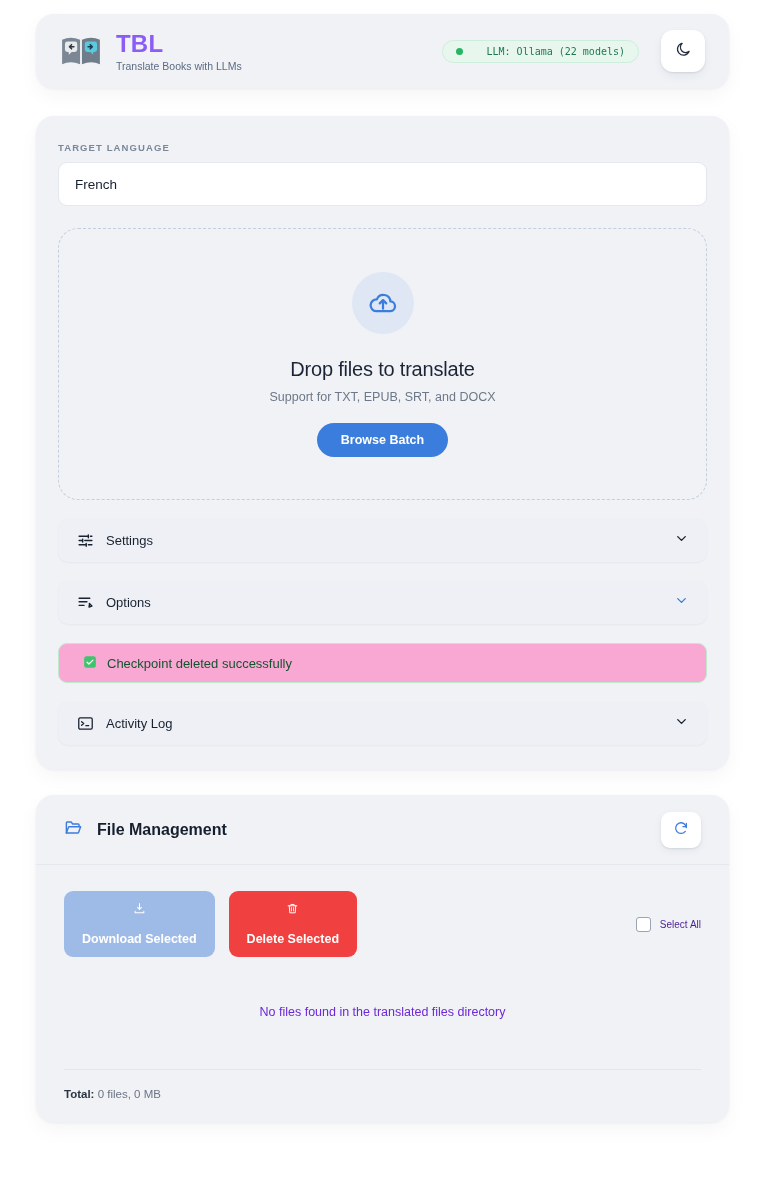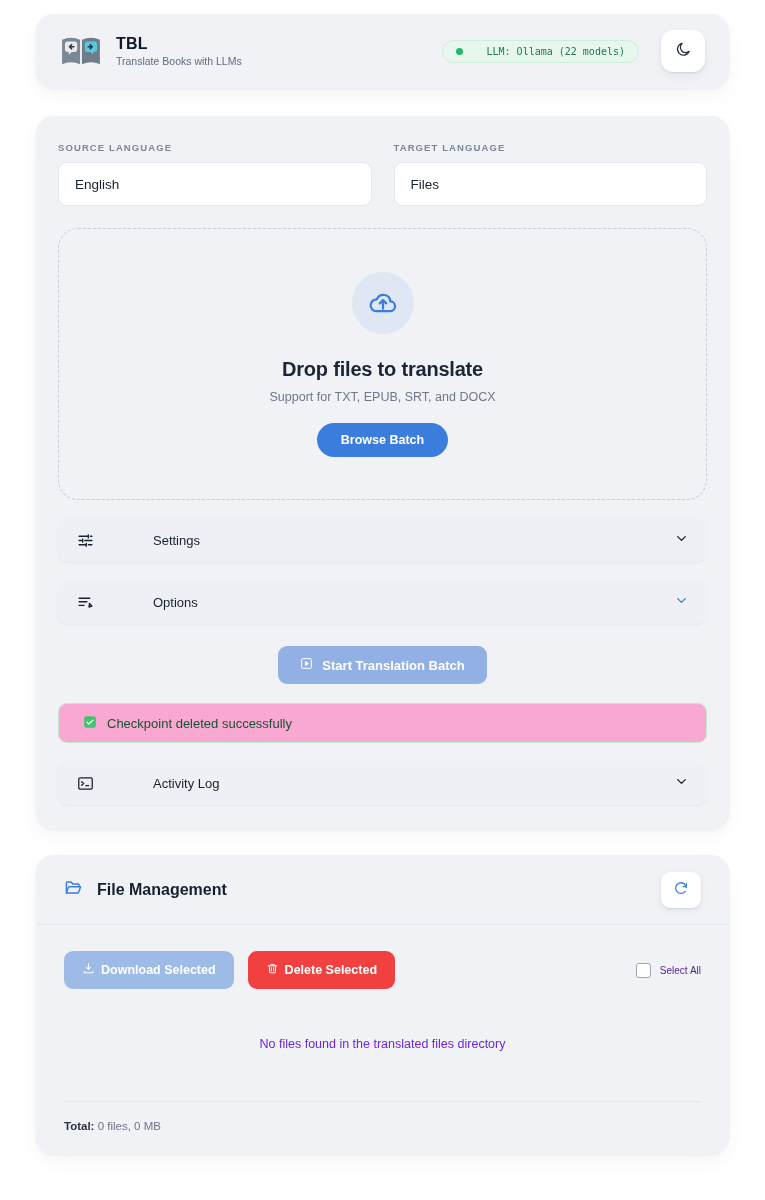--- a/index.html
+++ b/index.html
@@ -24,21 +24,21 @@
     margin-top: 14px;
     height: 74px;
     display: flex;
     align-items: center;
     padding: 0 24px;
   }
   .brand { display: flex; align-items: center; gap: 14px; }
   .logo { width: 42px; height: 34px; flex: none; }
   .brand-text { display: flex; flex-direction: column; justify-content: center; }
   .brand-title {
-    font-size: 16px; font-weight: bold; color: #0f172a; letter-spacing: .2px;
+    font-size: 24px; font-weight: bold; color: #8b5cf6; letter-spacing: .2px;
     line-height: 1.15;
   }
   .brand-sub { font-size: 10.5px; color: #5d6b82; margin-top: 2px; }
   .header-right { margin-left: auto; display: flex; align-items: center; gap: 22px; }
   .llm-badge {
     display: flex; align-items: center; gap: 24px;
     background: #e7f7ee; border: 1px solid #cdeedd;
     border-radius: 14px; padding: 5px 13px;
     font-family: "DejaVu Sans Mono", monospace;
     font-size: 10px; color: #1f7a4d; white-space: nowrap;
@@ -70,36 +70,35 @@
     margin-top: 22px; height: 272px;
     border: 1.5px dashed #c3cede; border-radius: 20px;
     display: flex; flex-direction: column; align-items: center; justify-content: center;
     background: transparent;
   }
   .cloud-circle {
     width: 62px; height: 62px; border-radius: 50%; background: #dfe7f5;
     display: flex; align-items: center; justify-content: center;
   }
   .drop-title {
-    margin-top: 24px; font-size: 20px; font-weight: bold; color: #1b2536; letter-spacing: -.2px;
+    margin-top: 24px; font-size: 20px; font-weight: normal; color: #1b2536; letter-spacing: -.2px;
   }
   .drop-sub { margin-top: 9px; font-size: 12.5px; color: #6d7889; }
   .browse-btn {
     margin-top: 19px; background: #3b7ddd; color: #fff;
     font-size: 12.5px; font-weight: bold; border: none; border-radius: 18px;
     padding: 10px 24px; cursor: pointer; font-family: inherit;
   }
 
   
   .accordion {
     margin-top: 18px; height: 44px; background: #eef0f5; border-radius: 10px;
     display: flex; align-items: center; padding: 0 18px;
     box-shadow: 0 1px 2px rgba(20,30,60,.05);
     cursor: pointer;
-    gap: 47px;
   }
   .acc-icon { width: 18px; height: 18px; flex: none; display: flex; align-items: center; justify-content: center; }
   .acc-label { margin-left: 12px; font-size: 13px; color: #18212f; }
   .chev { margin-left: auto; }
 
   
   .start-wrap { display: flex; justify-content: center; margin-top: 22px; }
   .start-btn {
     background: #93b0e4; color: #ffffff; border: none; border-radius: 9px;
     padding: 11px 22px; font-size: 13px; font-weight: bold; font-family: inherit;
@@ -125,21 +124,21 @@
     margin-left: auto; width: 40px; height: 36px; background: #fff; border-radius: 9px;
     display: flex; align-items: center; justify-content: center;
     box-shadow: 0 1px 2px rgba(20,30,60,.10), 0 3px 8px rgba(20,30,60,.05);
     border: none; cursor: pointer;
   }
   .files-body { padding: 26px 28px 22px; }
   .action-row { display: flex; align-items: center; gap: 14px; }
   .btn {
     border: none; border-radius: 9px; padding: 11px 18px; font-size: 12.5px;
     font-weight: bold; font-family: inherit; color: #fff;
-    display: flex; align-items: center; gap: 6px; cursor: pointer;
+    display: flex; align-items: center; gap: 14px; cursor: pointer; flex-direction: column;
   }
   .btn-download { background: #9ebbe8; cursor: default; }
   .btn-delete { background: #f0403f; }
   .select-all { margin-left: auto; display: flex; align-items: center; gap: 9px; cursor: pointer; }
   .checkbox {
     width: 15px; height: 15px; border: 1.5px solid #9aa4b4; border-radius: 3px; background: #fff;
   }
   .select-all-label { font-size: 10px; color: #4c1d95; }
   .empty-state {
     text-align: center; font-size: 12.5px; color: #6d28d9;
@@ -185,29 +184,23 @@
           </svg>
         </span>
       </button>
     </div>
   </div>
 
   <div class="card main-card">
 
     <div class="lang-row">
       <div class="lang-col">
-        <span class="lang-label">SOURCE LANGUAGE</span>
-        <div class="lang-select">
-          <span>English</span>
-        </div>
-      </div>
-      <div class="lang-col">
         <span class="lang-label">TARGET LANGUAGE</span>
         <div class="lang-select">
-          <span>Files</span>
+          <span>French</span>
         </div>
       </div>
     </div>
 
     <div class="dropzone">
       <span class="cloud-circle">
         <svg viewBox="0 0 24 24" width="30" height="30" fill="none" stroke="#3b7ddd" stroke-width="1.8" stroke-linecap="round" stroke-linejoin="round">
           <path d="M6.5 18.5h11a3.9 3.9 0 0 0 .4-7.8 5.6 5.6 0 0 0-10.8-1.6A3.9 3.9 0 0 0 6.5 18.5z"></path>
           <path d="M12 16.5V10"></path>
             <path d="M9.4 12.3 12 9.7l2.6 2.6"></path>
@@ -241,31 +234,20 @@
         </svg>
       </span>
       <span class="acc-label">Options</span>
       <span class="chev">
         <svg viewBox="0 0 24 24" width="15" height="15" fill="none" stroke="#3b7ddd" stroke-width="2.2" stroke-linecap="round" stroke-linejoin="round">
             <path d="M6 9l6 6 6-6"></path>
           </svg>
       </span>
     </div>
 
-    <div class="start-wrap">
-      <button class="start-btn">
-        <span>
-          <svg viewBox="0 0 24 24" width="13" height="13" fill="none" stroke="#ffffff" stroke-width="1.8" stroke-linejoin="round">
-            <rect x="3" y="3" width="18" height="18" rx="2"></rect>
-              <path d="M10 8.5l5.5 3.5L10 15.5z" fill="#ffffff"></path>
-          </svg>
-        </span>
-        <span>Start Translation Batch</span>
-      </button>
-    </div>
 
     <div class="alert">
       <span class="alert-icon">
         <svg viewBox="0 0 24 24" width="14" height="14">
           <rect x="2" y="2" width="20" height="20" rx="4" fill="#3ec46d"></rect>
           <path d="M7 12.3l3.2 3.2L17 8.8" fill="none" stroke="#ffffff" stroke-width="2.2" stroke-linecap="round" stroke-linejoin="round"></path>
         </svg>
       </span>
       <span>Checkpoint deleted successfully</span>
     </div>

